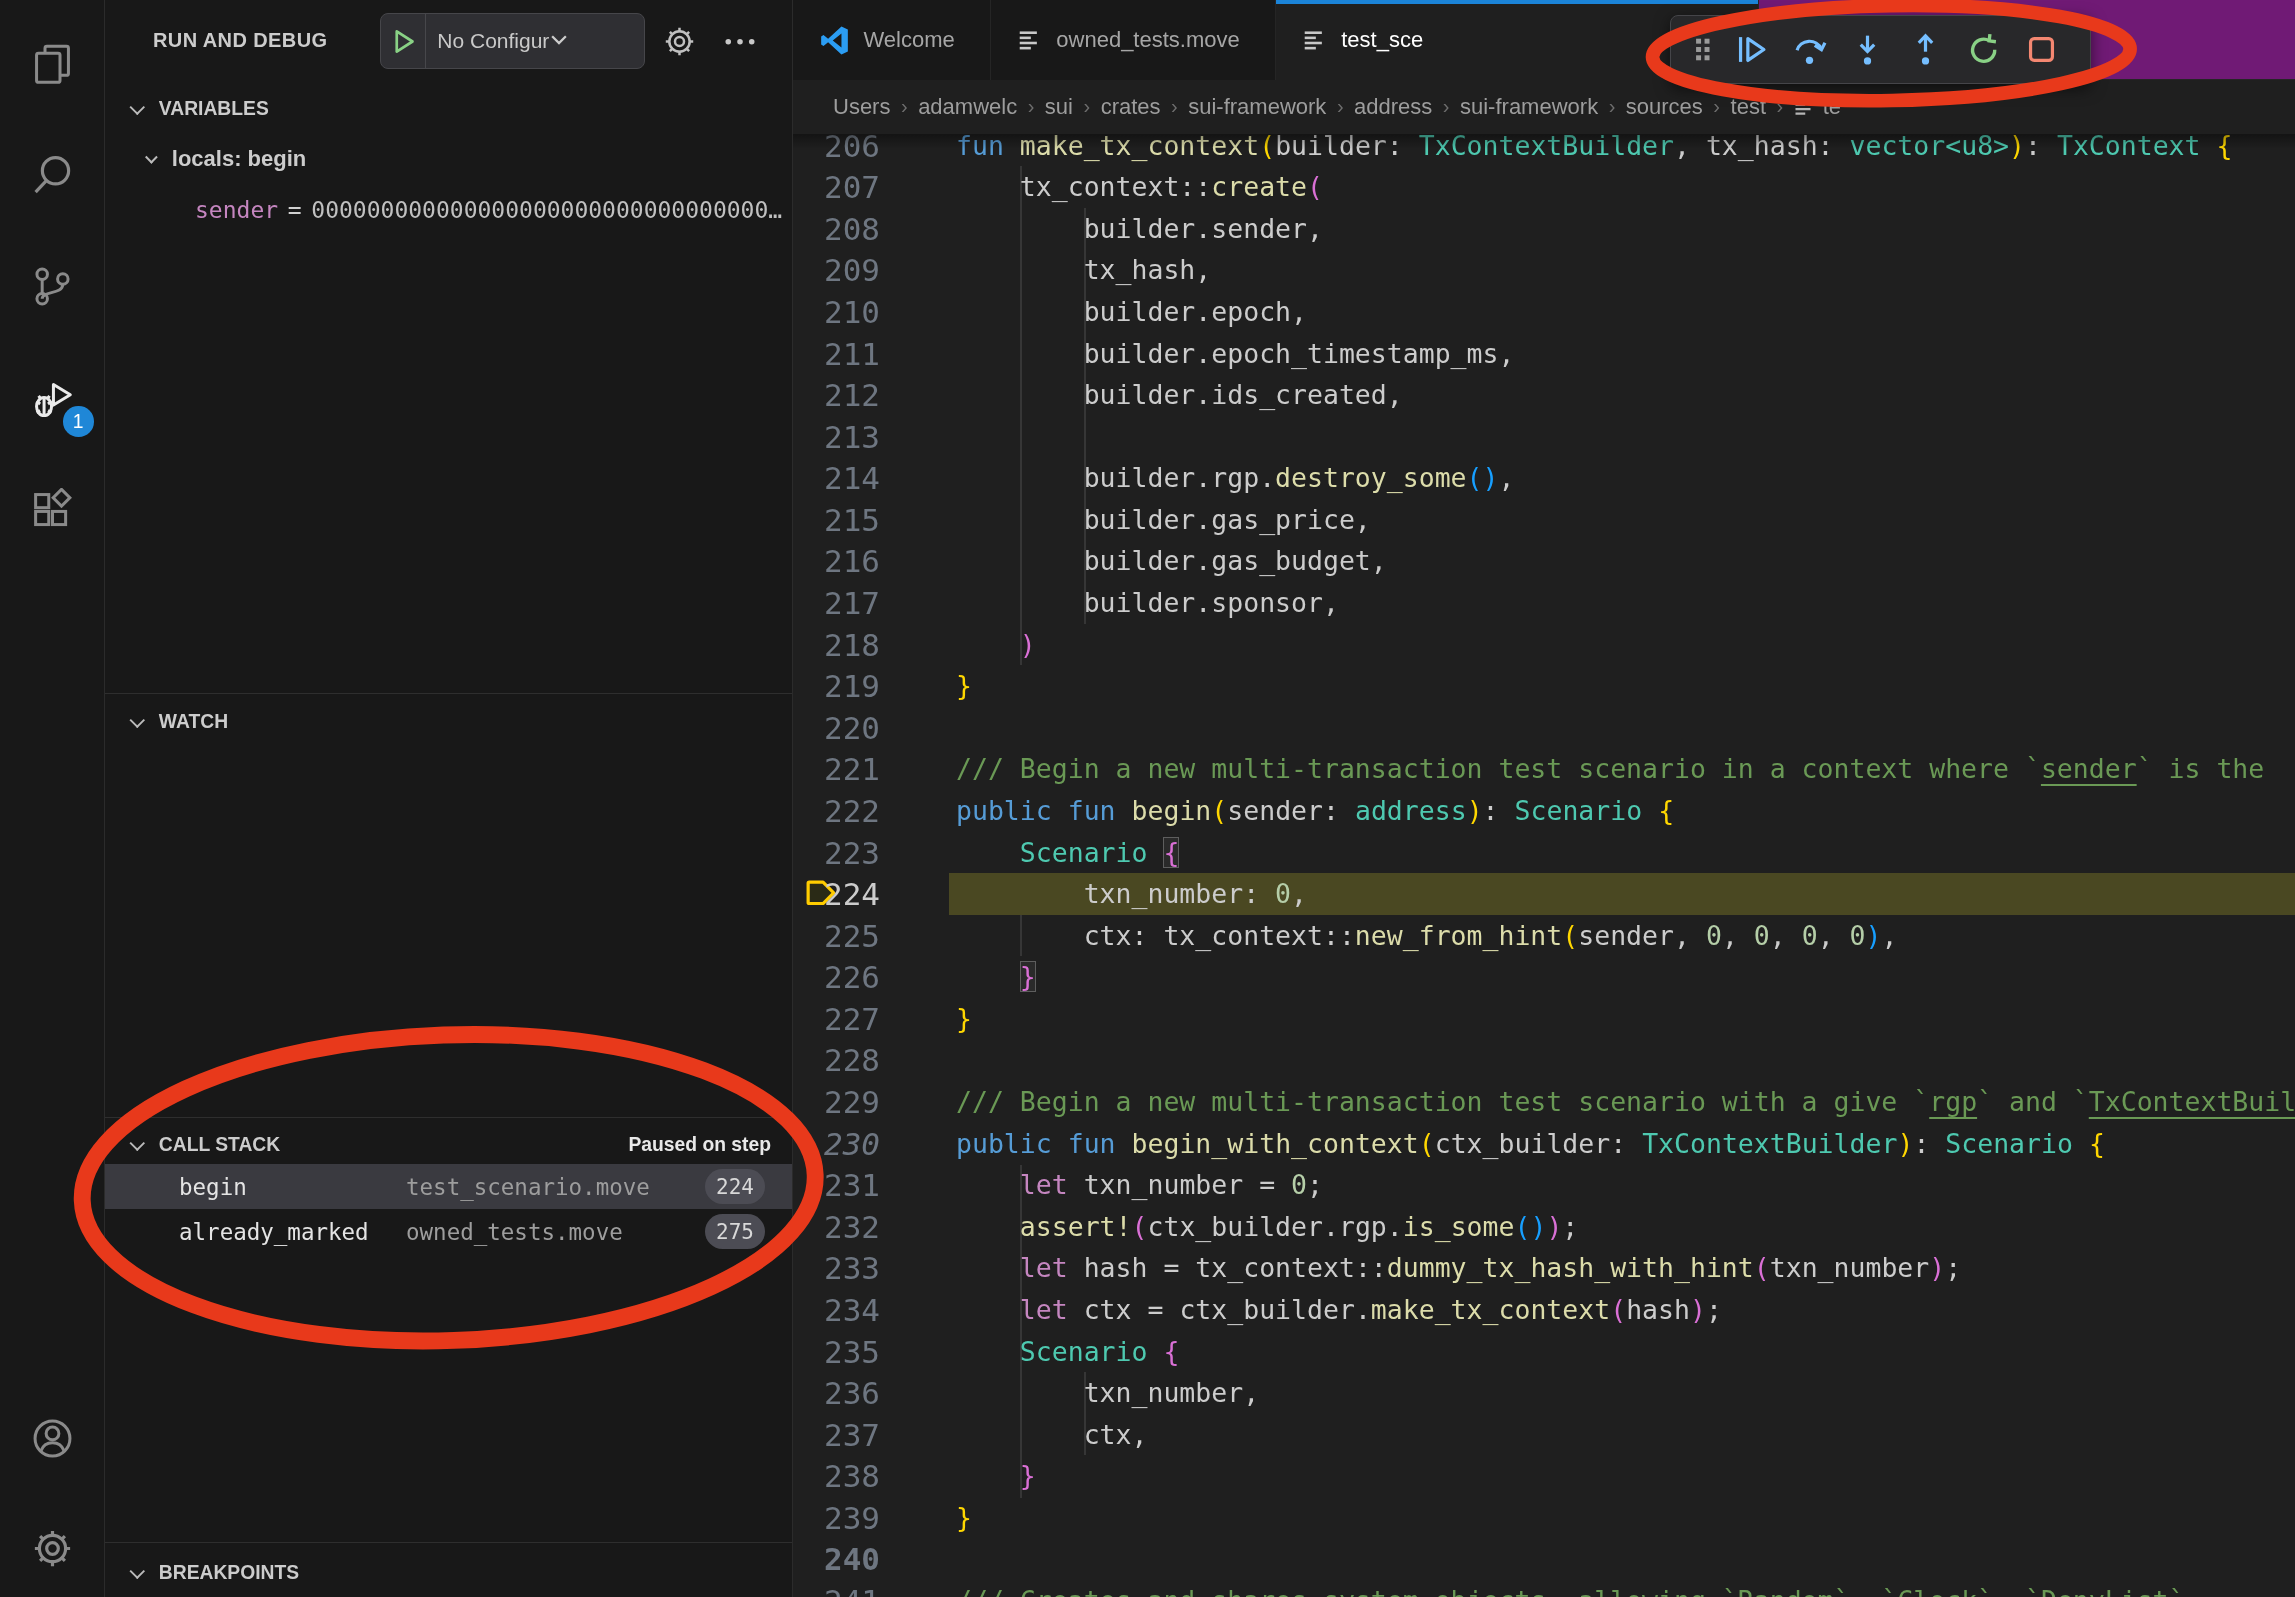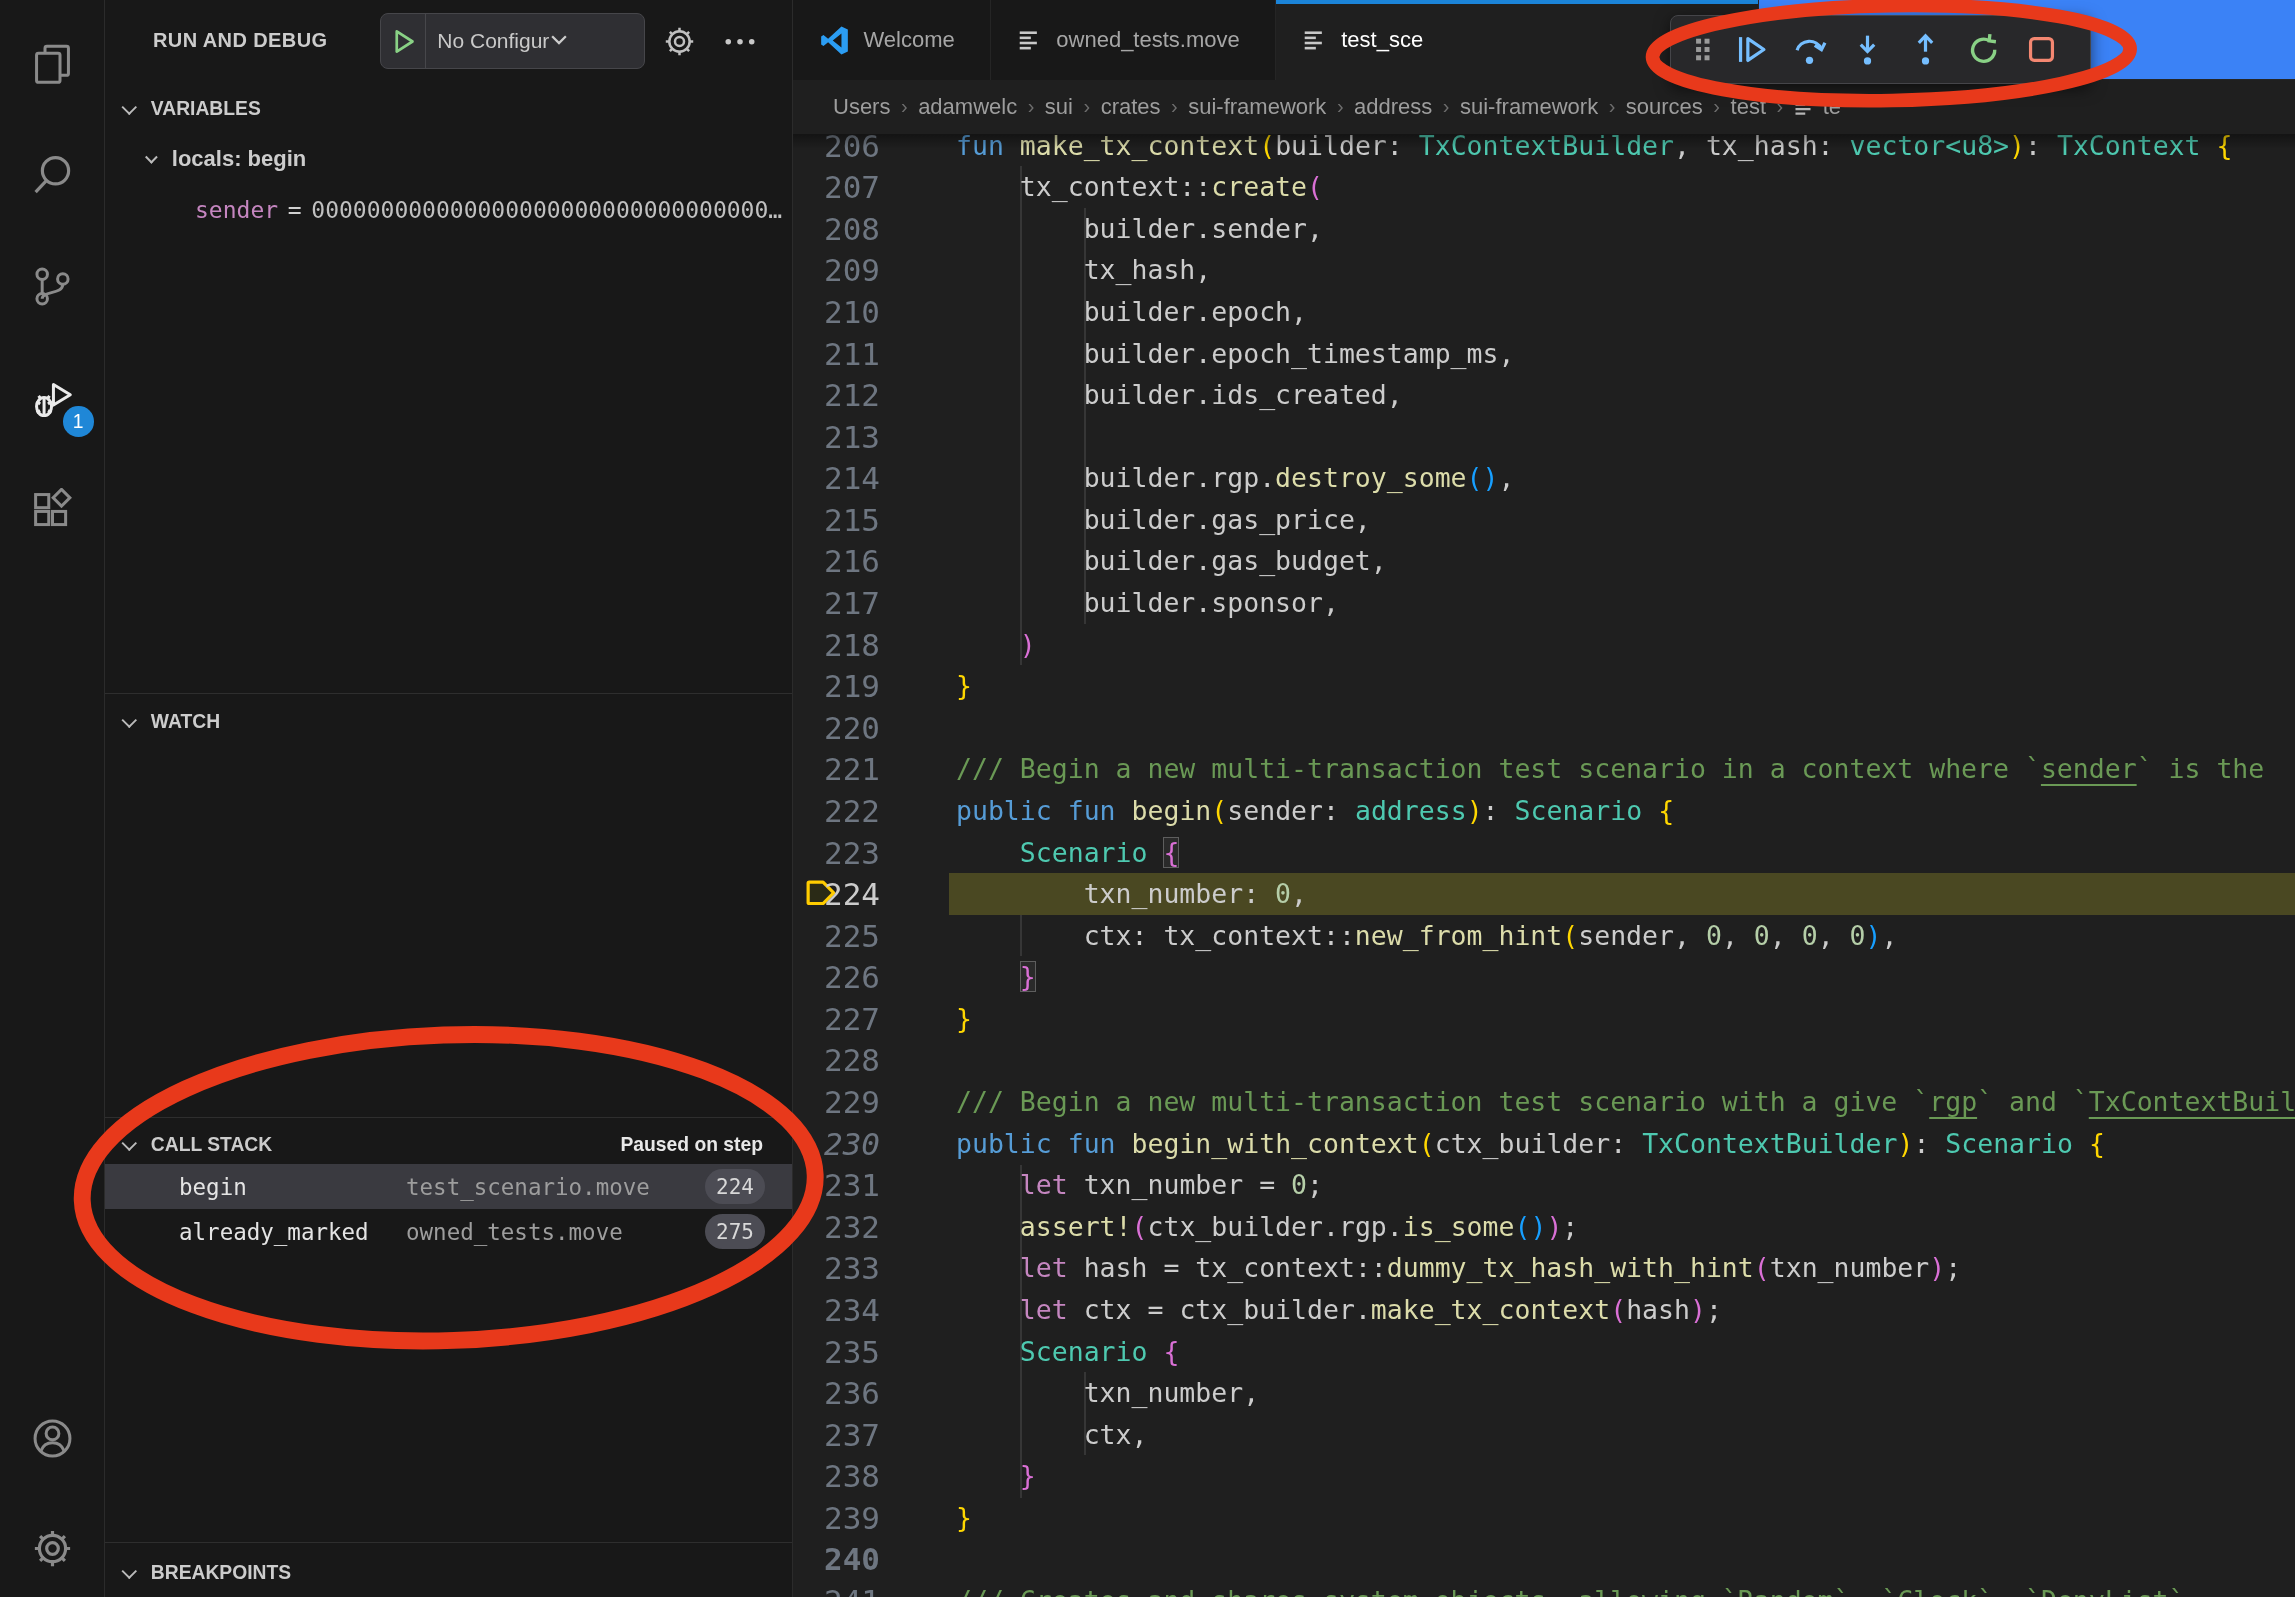--- a/index.html
+++ b/index.html
@@ -29,21 +29,21 @@
              display:flex; align-items:center; overflow:hidden; cursor:pointer; }
   .run-btn .play { width:45px; display:flex; justify-content:center; border-right:0.8px solid #47474b; height:100%; align-items:center; }
   .run-btn .cfg { font-size:21px; color:#c9c9c9; padding-left:11.3px; white-space:nowrap;
                   max-width:169px; overflow:hidden; }
   .run-btn .dd { margin-left:1.6px; margin-right:8px; }
   .sb-gear { position:absolute; left:557px; top:24px; width:35px; height:35px; cursor:pointer; }
   .sb-dots { position:absolute; left:616px; top:24px; width:37px; height:35px; cursor:pointer;
              display:flex; align-items:center; justify-content:center; }
   .chev { display:inline-block; width:10.5px; height:10.5px; border-right:2.4px solid #bbbbbb;
           border-bottom:2.4px solid #bbbbbb; transform:rotate(45deg) translate(-1.6px,-1.6px); }
-  .sec-head { position:absolute; left:0; width:100%; height:42px; display:flex;
+  .sec-head { position:absolute; left:8px; width:100%; height:42px; display:flex;
               align-items:center; font-size:19.3px; font-weight:700; color:#cccccc; cursor:pointer; }
   .sec-head .chev { margin-left:19.3px; margin-right:16px; flex:0 0 auto; }
   .divider { position:absolute; left:0; width:100%; height:0.8px; background:#2e2e2e; }
   .scope-row { position:absolute; left:42px; top:138px; height:42px; display:flex;
                align-items:center; font-size:22px; font-weight:700; cursor:pointer; }
   .scope-row .chev { margin-right:16px; width:8.8px; height:8.8px; }
   .var-row { position:absolute; left:90px; top:190px; height:39px; display:flex;
              align-items:center; font-size:23px; white-space:nowrap; width:587px; overflow:hidden; cursor:pointer; }
   .var-name { color:#c586c0; }
   .var-eq { color:#d0d0d0; padding:0 9.7px; }
@@ -53,21 +53,21 @@
             font-size:22.5px; cursor:pointer; }
   .cs-row.sel { background:#3a3a40; }
   .cs-fn { margin-left:74px; color:#e4e4e4; min-width:227px; white-space:nowrap; }
   .cs-file { color:#9d9d9d; white-space:nowrap; }
   .cs-badge { margin-left:auto; margin-right:27px; background:#4c4c54; color:#d8d8d8;
               border-radius:19.3px; height:35px; min-width:60px; display:flex; align-items:center;
               justify-content:center; font-size:21px; }
 
   
   .editor { position:absolute; left:793px; top:0; right:0; height:1597px; background:#1f1f1f; }
-  .tab-strip { position:absolute; left:0; top:0; right:0; height:80px; background:#3b82f6;
+  .tab-strip { position:absolute; left:0; top:0; right:0; height:80px; background:#701a75;
                display:flex; z-index:4; border-bottom:0.8px solid #252525;text-align:right; }
   .tab { height:80px; display:flex; align-items:center; padding:0 35px 0 27px;
          border-right:0.8px solid #252525; position:relative; cursor:pointer; font-size:22px;
          color:#a6a6a6; white-space:nowrap; background:#181818; }
   .tab .icn { margin-right:14.5px; display:flex; }
   .tab.active { background:#1f1f1f; color:#ffffff; min-width:483px; }
   .tab.active::before { content:""; position:absolute; left:0; top:0; right:0; height:4px;
                         background:#1b84d8; }
   .breadcrumb { position:absolute; left:0; top:80px; right:0; height:53px; background:#1f1f1f;
                 display:flex; align-items:center; padding-left:40px; z-index:3;

